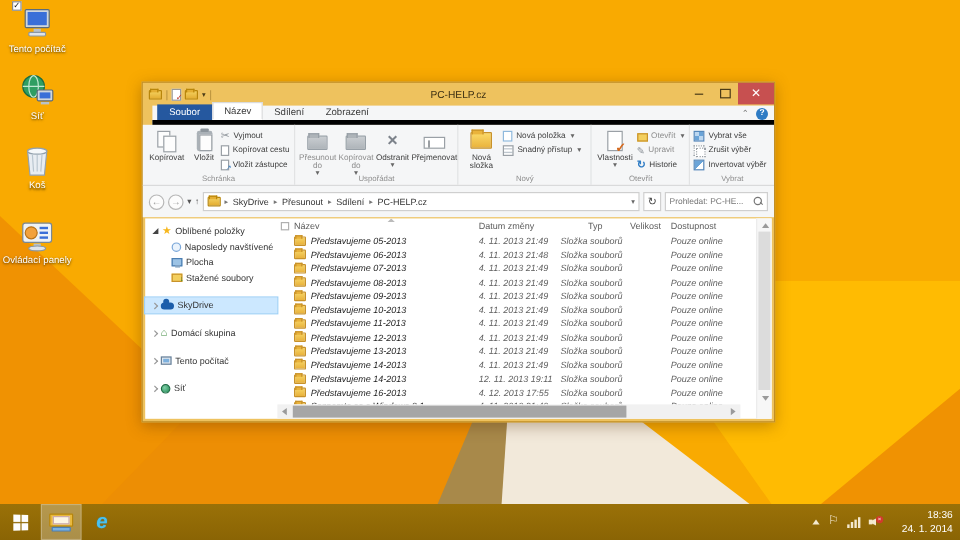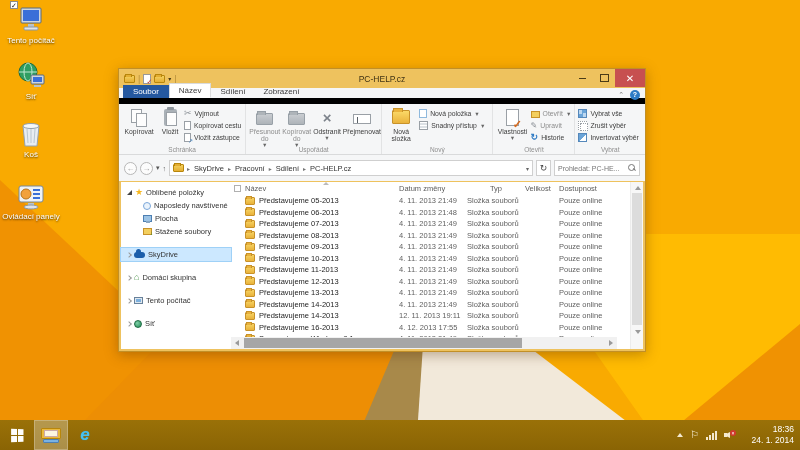--- a/index.html
+++ b/index.html
@@ -57,21 +57,21 @@
   .mini-props:after { content:"✓"; position:absolute; right:-2px; bottom:-2px; color:#c0392b; font-size:7px; line-height:7px; }
   .qat-caret { font-size:6px; color:#4a3b17; }
   .title { position:absolute; left:0; right:0; text-align:center; font-size:8.5px; color:#3f3214; }
   .caption { position:absolute; right:0; top:0; display:flex; height:18px; }
   .cap-btn { width:22px; height:18px; display:flex; align-items:center; justify-content:center; font-size:9px; color:#4a3b17; }
   .cap-min:after { content:""; width:7px; height:1px; background:#4a3b17; }
   .cap-max:after { content:""; width:7px; height:6px; border:1px solid #4a3b17; }
   .cap-close { width:30px; background:#c75050; color:#fff; font-size:10px; }
 
   
-  .tabstrip { height:16px; background:#f5f6f7; display:flex; align-items:flex-end; position:relative; border-bottom:6px solid #000000; }
+  .tabstrip { height:16px; background:#f5f6f7; display:flex; align-items:flex-end; position:relative; border-bottom:4px solid #000000;margin-left:8px; }
   .tab { font-size:8px; padding:2px 9px 2px; color:#3b3b3b; }
   .tab.file { background:#25589f; color:#fff; margin-left:4px; padding:2px 10px; }
   .tab.active { background:#fff; border:1px solid #dadbdc; border-bottom:1px solid #fff; }
   .strip-right { position:absolute; right:5px; top:2px; display:flex; gap:6px; align-items:center; }
   .rib-collapse { font-size:7px; color:#777; }
   .help-q { width:10px; height:10px; border-radius:50%; background:#2e7bc4; color:#fff; font-size:7px; line-height:10px; text-align:center; font-weight:bold; }
 
   
   .ribbon { height:51px; background:#f5f6f7; display:flex; border-bottom:1px solid #d9dadb; }
   .group { position:relative; height:100%; border-right:1px solid #e2e3e4; display:flex; align-items:flex-start; padding:3px 3px 9px; gap:2px; }
@@ -151,21 +151,21 @@
   .ico-pc:after { content:""; position:absolute; left:1px; top:1px; width:5px; height:3px; background:#7db0dd; }
   .ico-net { width:8px; height:8px; border-radius:50%; background:radial-gradient(circle at 35% 35%, #7fd0a8, #238a55); border:1px solid #1c6b43; }
 
   .filearea { flex:1; position:relative; overflow:hidden; }
   .fheader { display:flex; align-items:center; height:13px; font-size:7.5px; color:#5c5c5c; position:relative; padding-left:3px; }
   .fheader .hcheck { width:7px; height:7px; border:1px solid #b0b0b0; background:#fff; margin-right:4px; flex:none; }
   .hc { flex:none; }
   .hc.name { width:154px; } .hc.date { width:68px; } .hc.type { width:58px;text-align:center; } .hc.size { width:34px; } .hc.avail { width:64px; }
   .sortcaret { position:absolute; left:92px; top:0px; width:0; height:0; border-left:3px solid transparent; border-right:3px solid transparent; border-bottom:3px solid #bbb; }
   .frows { position:absolute; left:0; right:0; top:13px; bottom:12px; overflow:hidden; }
-  .frow-wrap { height:11.5px; }
+  .frow-wrap { height:11.5px;font-style:italic; }
   .frow-wrap.partial { height:5px; overflow:hidden; }
   .frow { display:flex; align-items:center; height:11.5px; font-size:7.5px; padding-left:14px; }
   .ficon { width:10px; height:8px; background:linear-gradient(#f6d363,#e9b23b); border:1px solid #c8922a; border-radius:1px; position:relative; margin-right:4px; flex:none; }
   .ficon:before { content:""; position:absolute; left:0; top:-2px; width:4px; height:2px; background:#e9b23b; border:1px solid #c8922a; border-bottom:none; }
   .fc { flex:none; overflow:hidden; white-space:nowrap; }
   .fc.name { width:140px; color:#1d1d1d; } .fc.date { width:68px; color:#5f5f5f; } .fc.type { width:58px; color:#5f5f5f; } .fc.size { width:34px; color:#5f5f5f; } .fc.avail { width:64px; color:#5f5f5f; }
 
   
   .vscroll { width:13px; flex:none; position:relative; background:#f7f7f7; border-left:1px solid #ececec; }
   .varrow { position:absolute; left:0; width:13px; height:11px; display:flex; align-items:center; justify-content:center; }
@@ -403,21 +403,21 @@
   <div class="addr">
     <span class="navcirc">←</span>
     <span class="navcirc">→</span>
     <span class="nav-sm">▾</span>
     <span class="nav-sm">↑</span>
     <div class="addr-field">
       <span class="mini-folder"></span>
       <span class="crumb-sep">▸</span>
       <span class="crumb">SkyDrive</span>
       <span class="crumb-sep">▸</span>
-      <span class="crumb">Pracovní</span>
+      <span class="crumb">Přesunout</span>
       <span class="crumb-sep">▸</span>
       <span class="crumb">Sdílení</span>
       <span class="crumb-sep">▸</span>
       <span class="crumb">PC-HELP.cz</span>
       <span class="addr-caret">▾</span>
     </div>
     <span class="refresh-btn">↻</span>
     <div class="search-box">
       <input placeholder="Prohledat: PC-HE..." style="">
       <span class="mag"></span>

